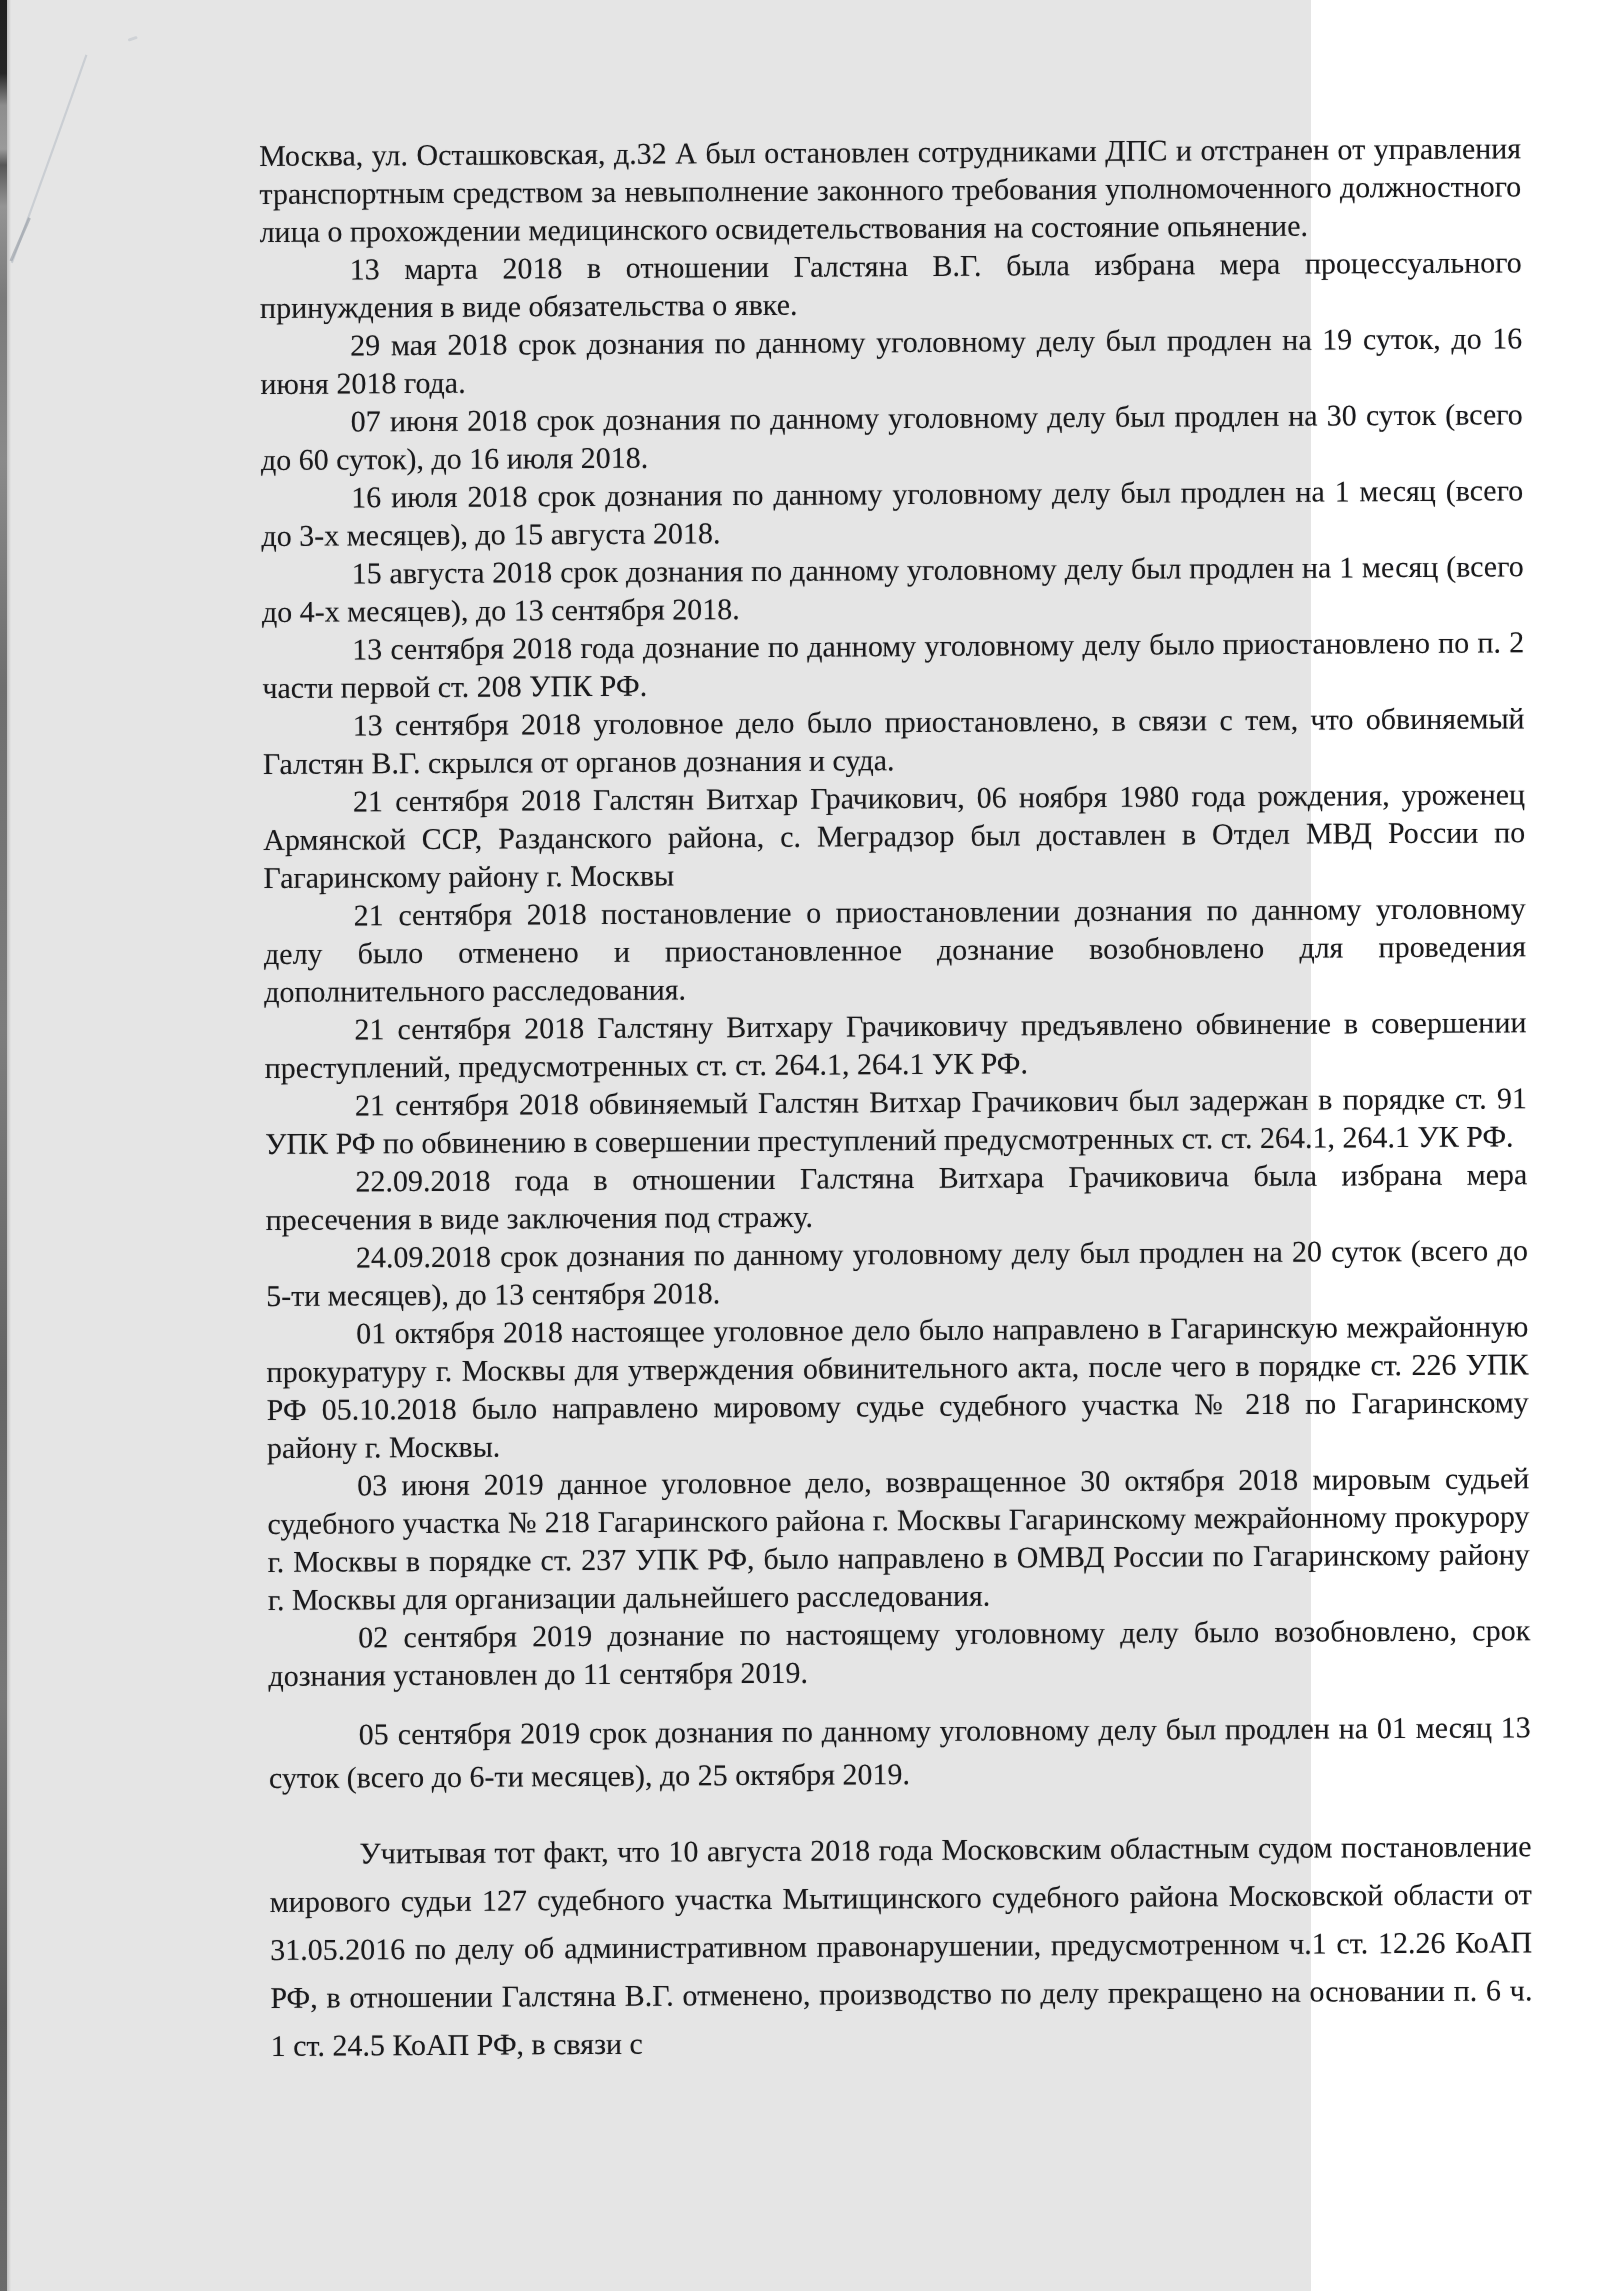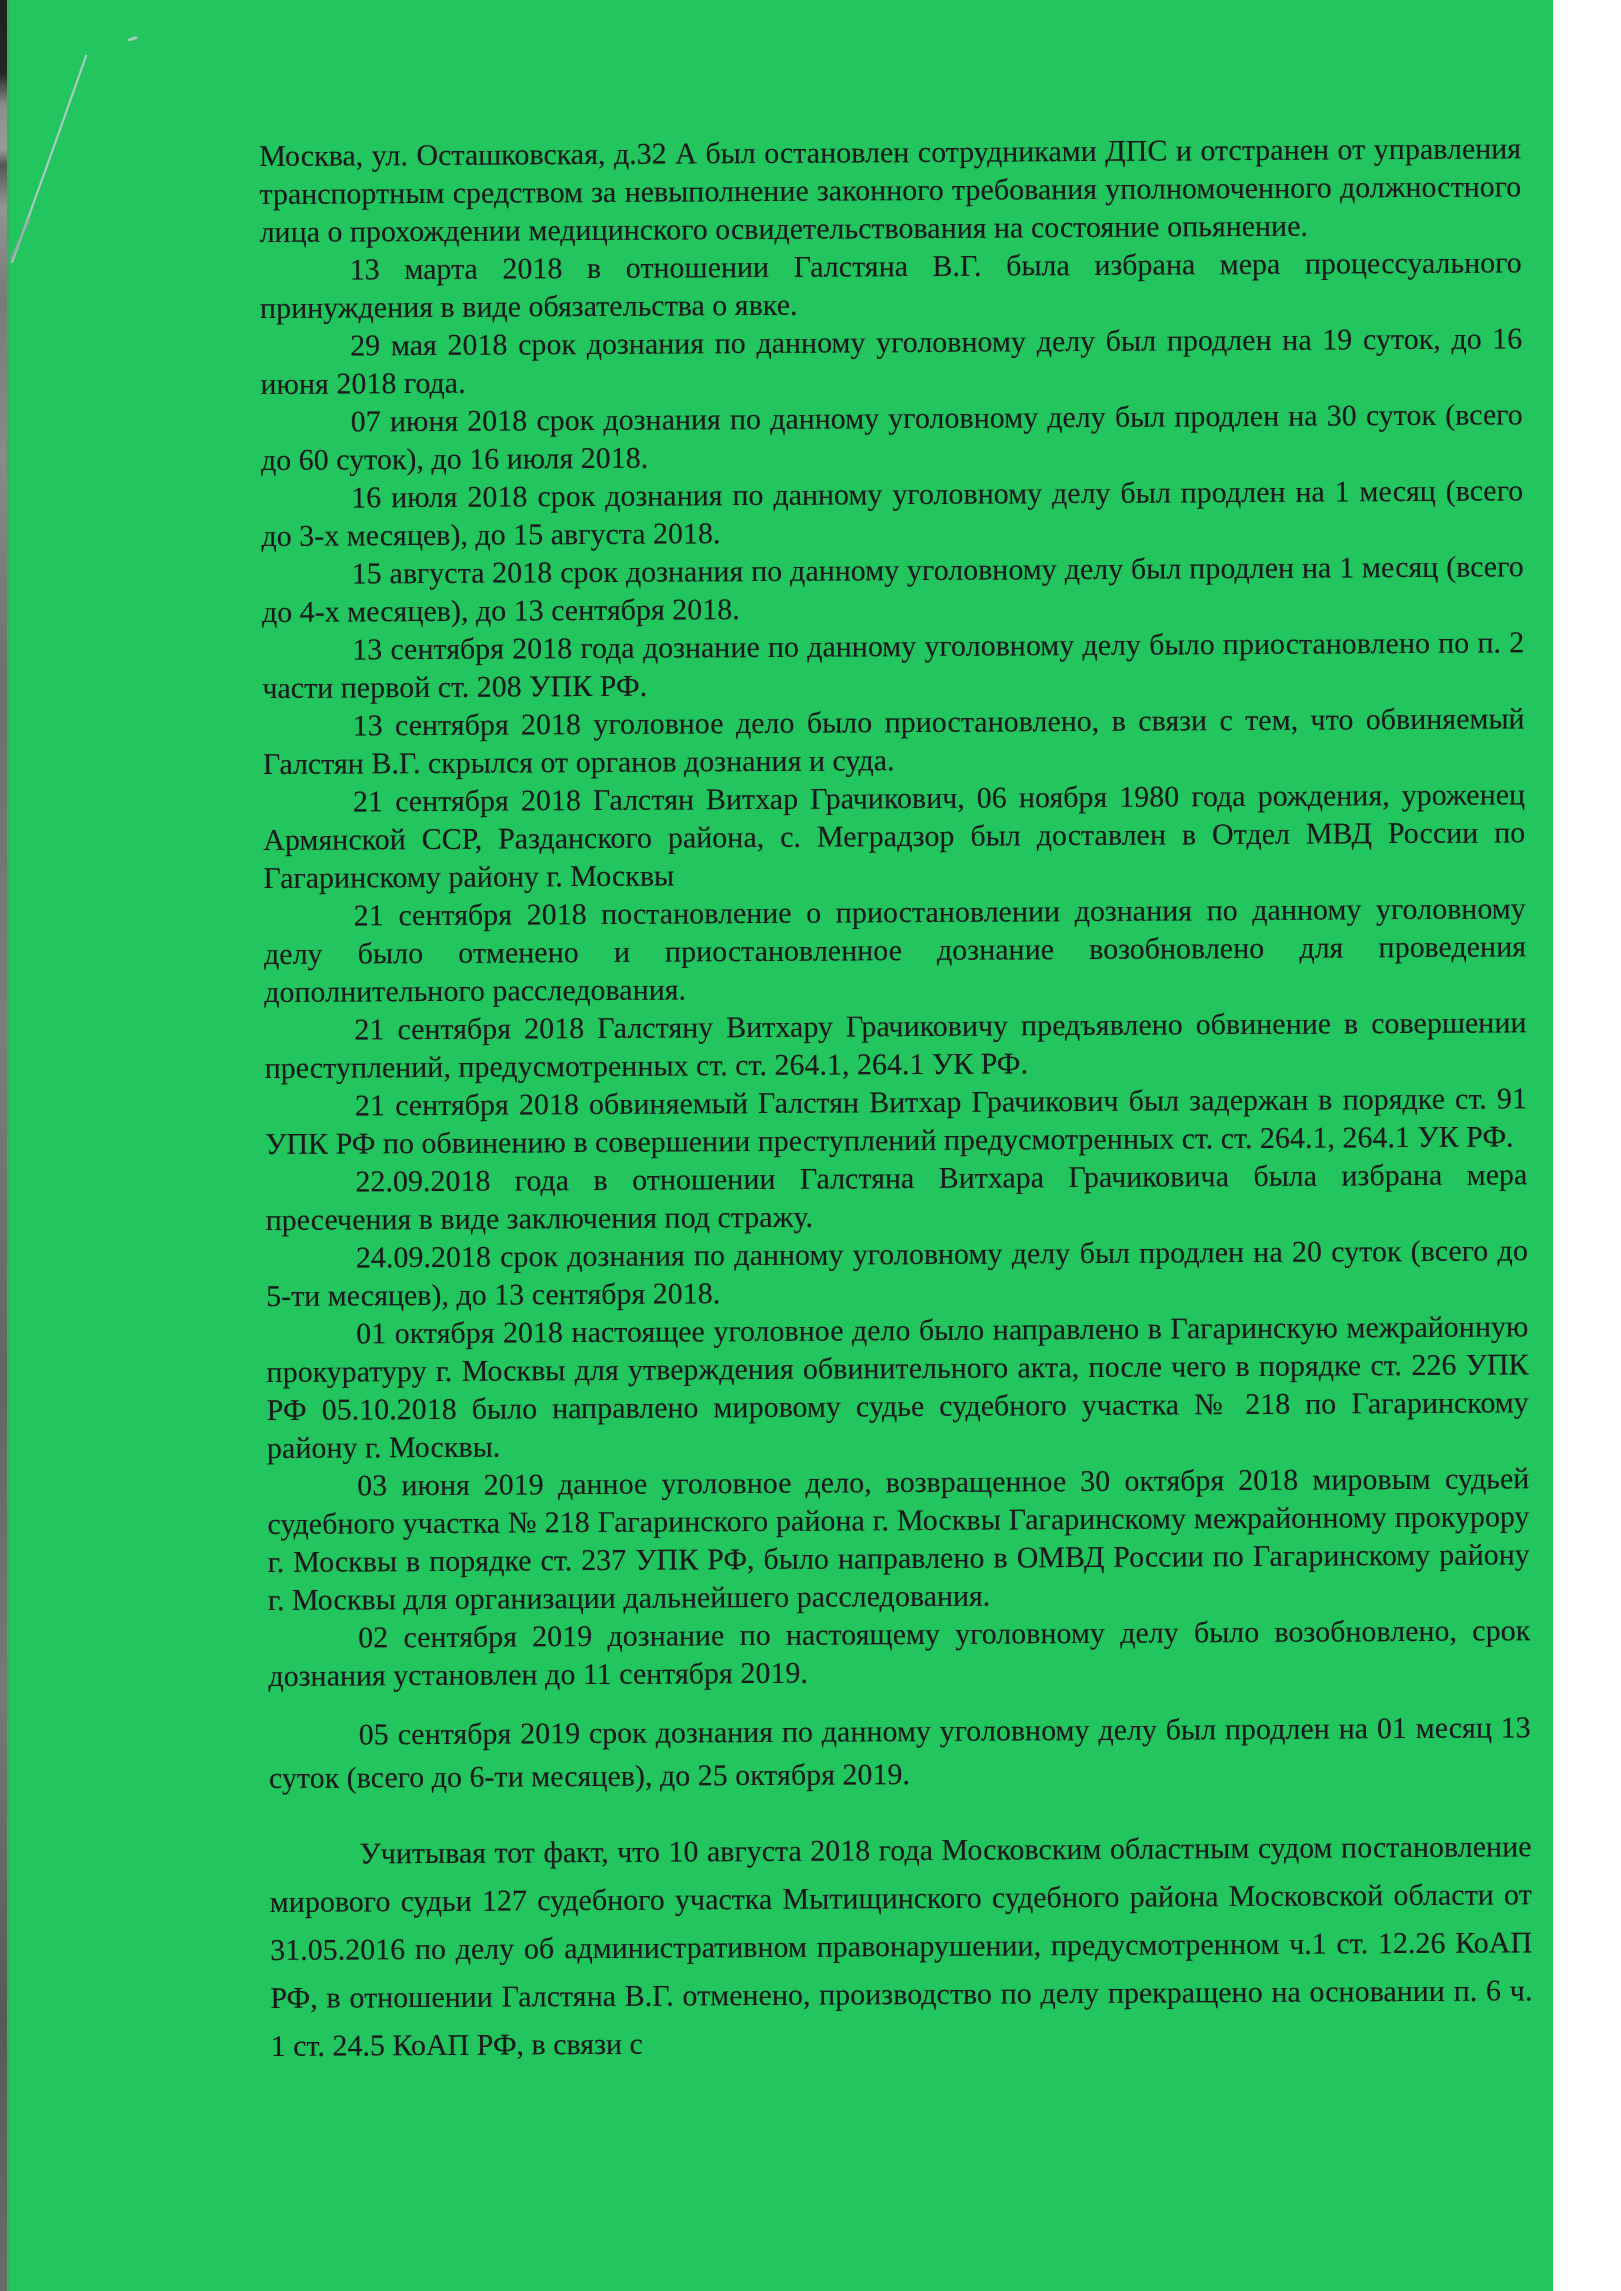--- a/index.html
+++ b/index.html
@@ -6,23 +6,23 @@
     margin: 0;
     padding: 0;
     width: 1621px;
     height: 2292px;
     overflow: hidden;
     background: #ffffff;
   }
   .page {
     position: absolute;
     left: 0; top: 0;
-    width: 1553px;
+    width: 1311px;
     height: 2292px;
-    background: #22c55e;
+    background: #e5e5e5;
   }
   
   .scan-edge {
     position: absolute;
     left: 0; top: 0;
     width: 6.9px;
     height: 100%;
     background: linear-gradient(180deg,
       #1f1f1f 0%, #262626 3.2%,
       #8d8d8d 4.6%, #9a9a9a 6.5%,

